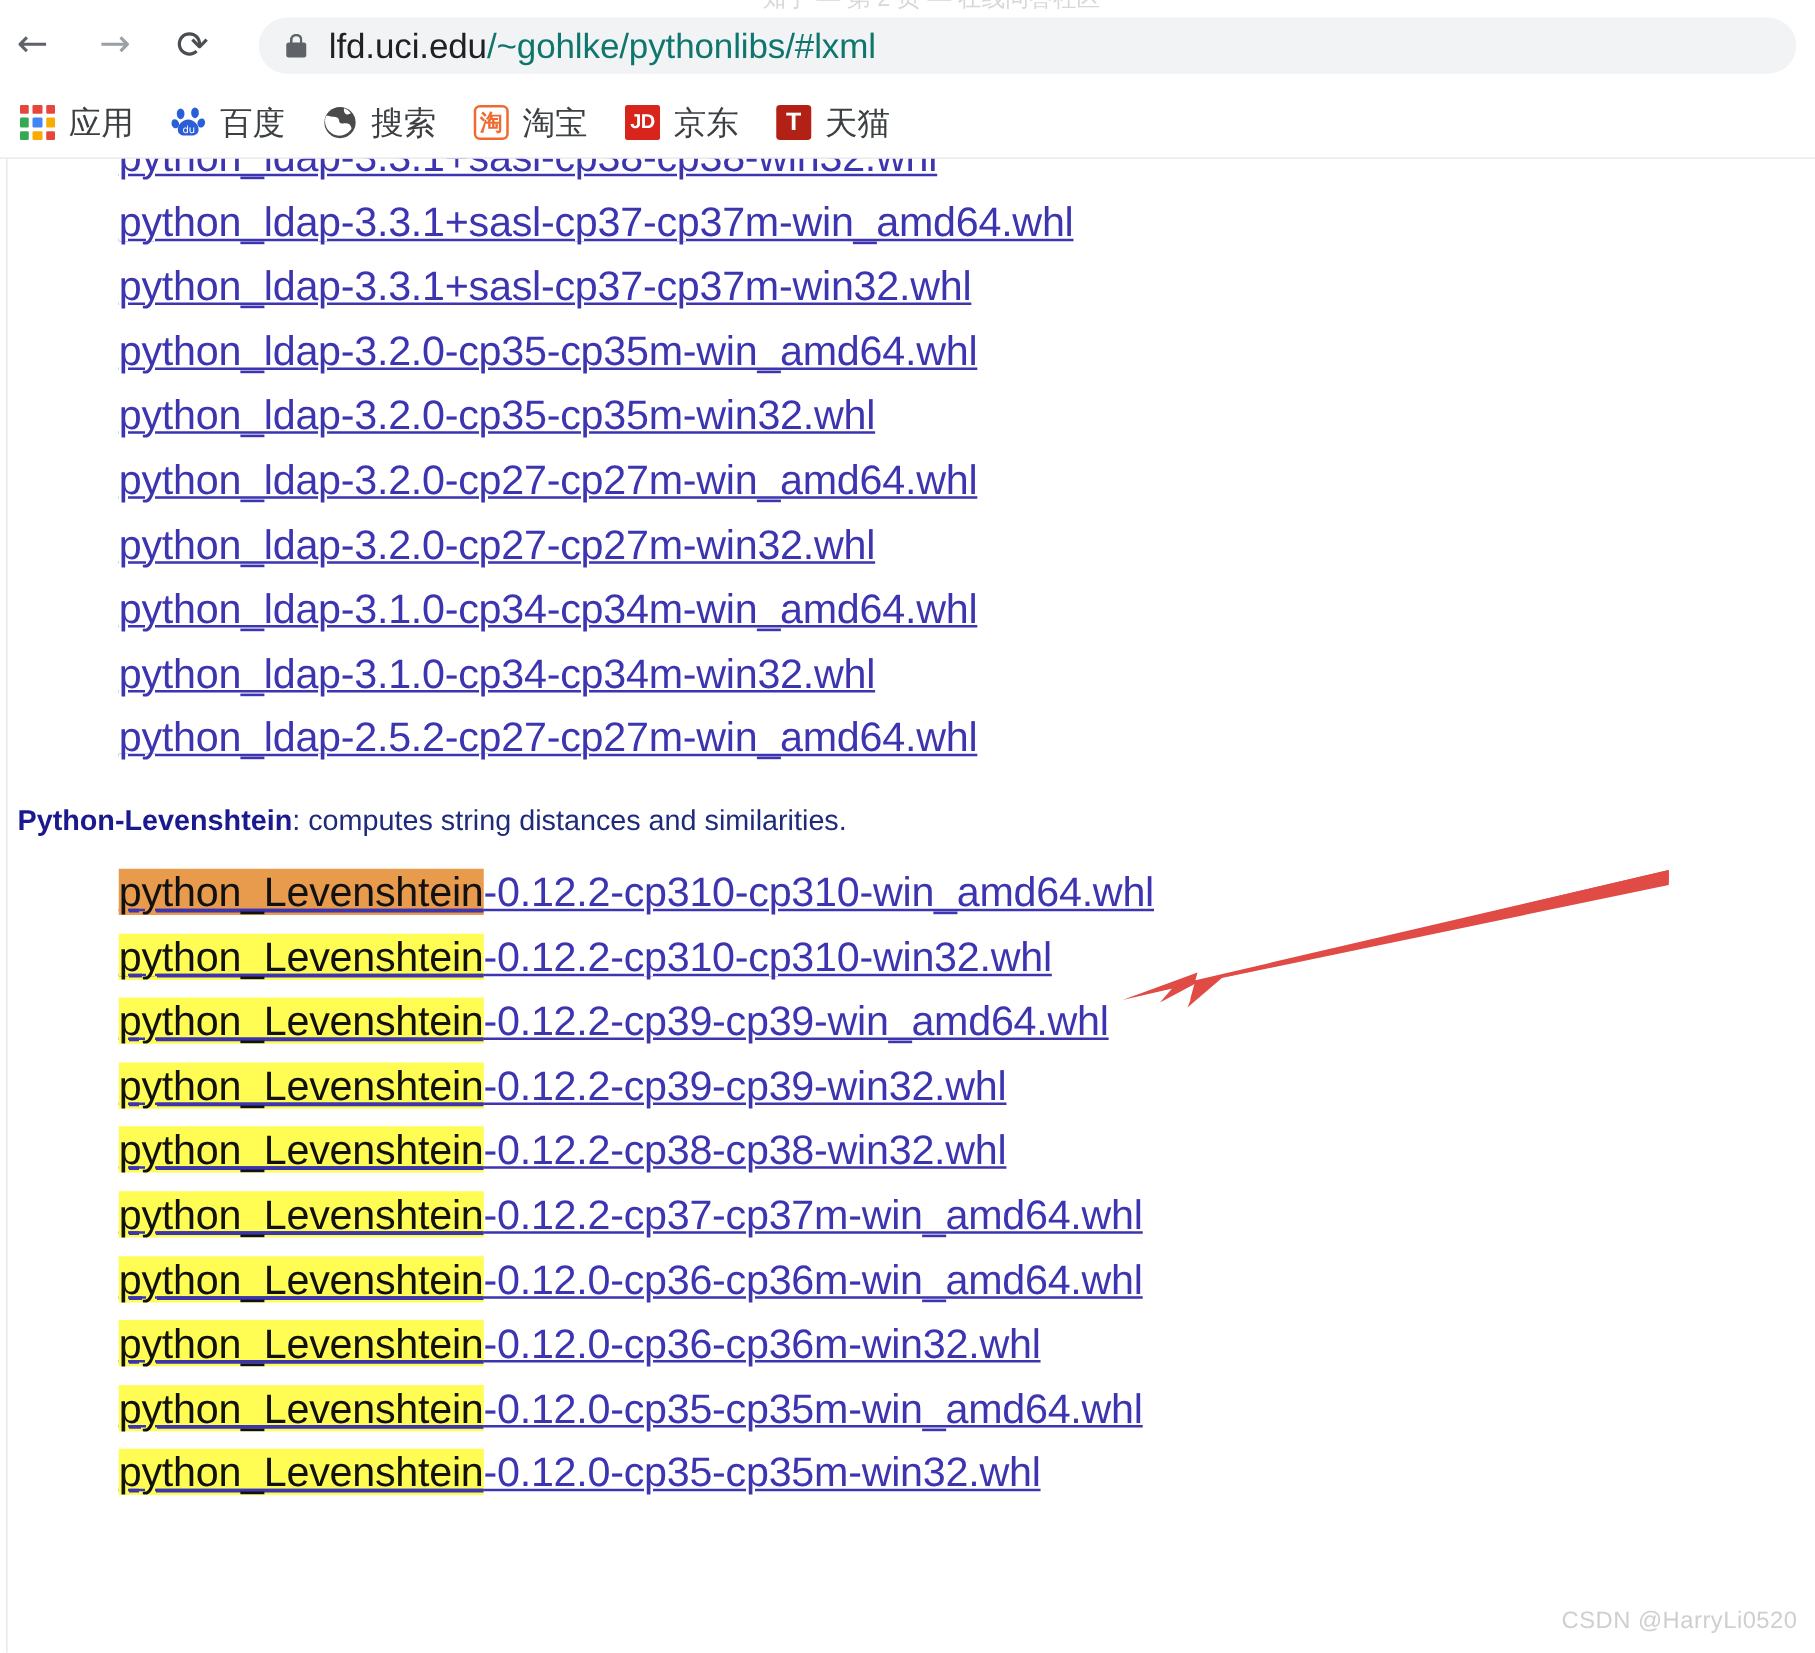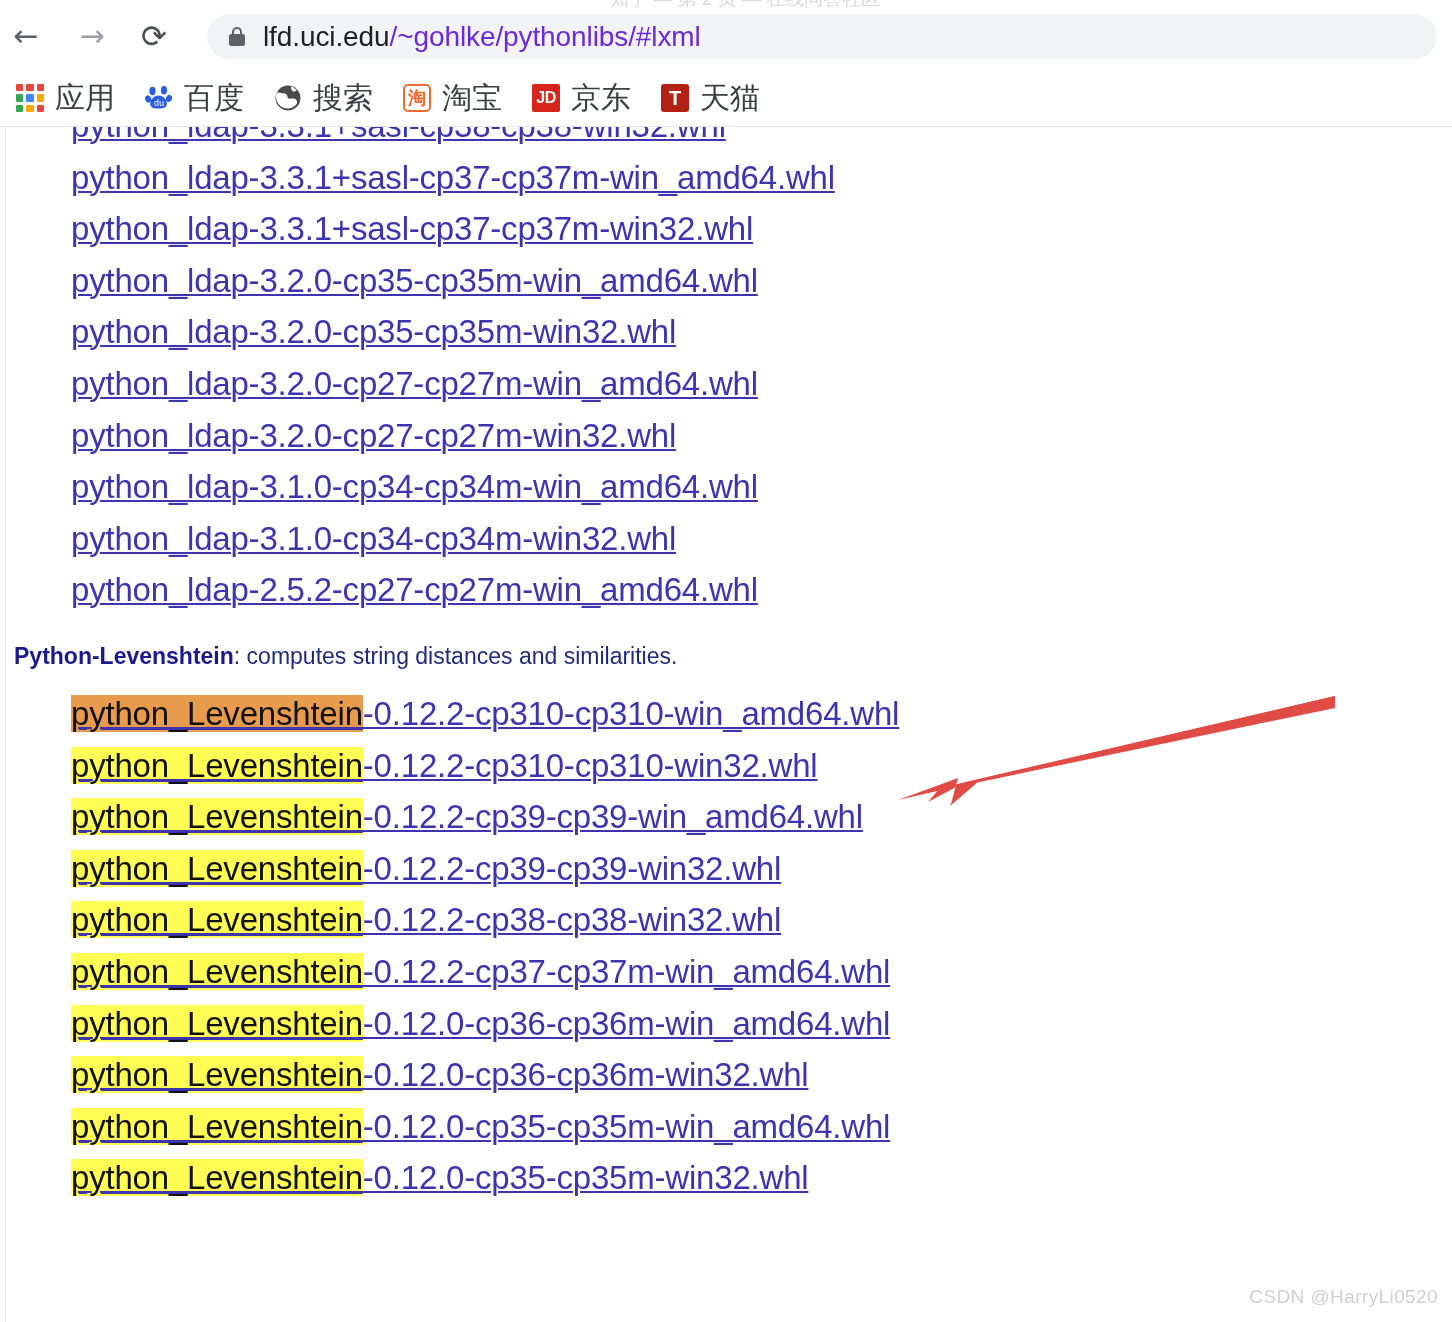--- a/index.html
+++ b/index.html
@@ -106,42 +106,42 @@
   }
   #url-text {
     margin-left: 17px;
     font-size: 28px;
     letter-spacing: -0.1px;
     color: #5f6368;
     white-space: nowrap;
     font-family: "Liberation Sans", sans-serif;
   }
   #url-text .host { color: #202124; }
-  #url-text .path { color: #6d28d9; }
+  #url-text .path { color: #0f766e; }
 
   
   #bookmarks-bar {
     position: absolute;
     top: 70px; left: 0;
     width: 1452px; height: 56px;
     display: flex;
     align-items: center;
     padding-left: 6px;
   }
   .bookmark {
     display: flex;
     align-items: center;
     height: 44px;
     padding: 0 10px;
     margin-right: 10px;
     border-radius: 4px;
     white-space: nowrap;
   }
   .bookmark .bm-label {
-    font-size: 30px;
+    font-size: 26px;
     color: #3c4043;
     margin-left: 11px;
     font-family: "Liberation Sans", sans-serif;
   }
   .bm-icon { width: 28px; height: 28px; flex: none; position: relative; text-align: right; }
 
   
   #apps-grid-icon { display: grid; grid-template-columns: repeat(3,1fr); grid-template-rows: repeat(3,1fr); gap: 3px; }
   #apps-grid-icon i { display: block; border-radius: 1px; }
 
@@ -197,21 +197,21 @@
     background: #e3e3e3;
   }
 
   #page-content {
     position: absolute;
     left: 0; top: -27px;   
     width: 1452px;
   }
 
   
-  .link-list { list-style: none; padding-left: 71px; }
+  .link-list { list-style: none; padding-left: 95px; }
   .link-row {
     height: 51.6px;
     line-height: 51.6px;
     white-space: nowrap;
   }
   .dl-link {
     font-size: 33px;
     color: #3d35b0;
     text-decoration: underline;
     text-underline-offset: 2px;

